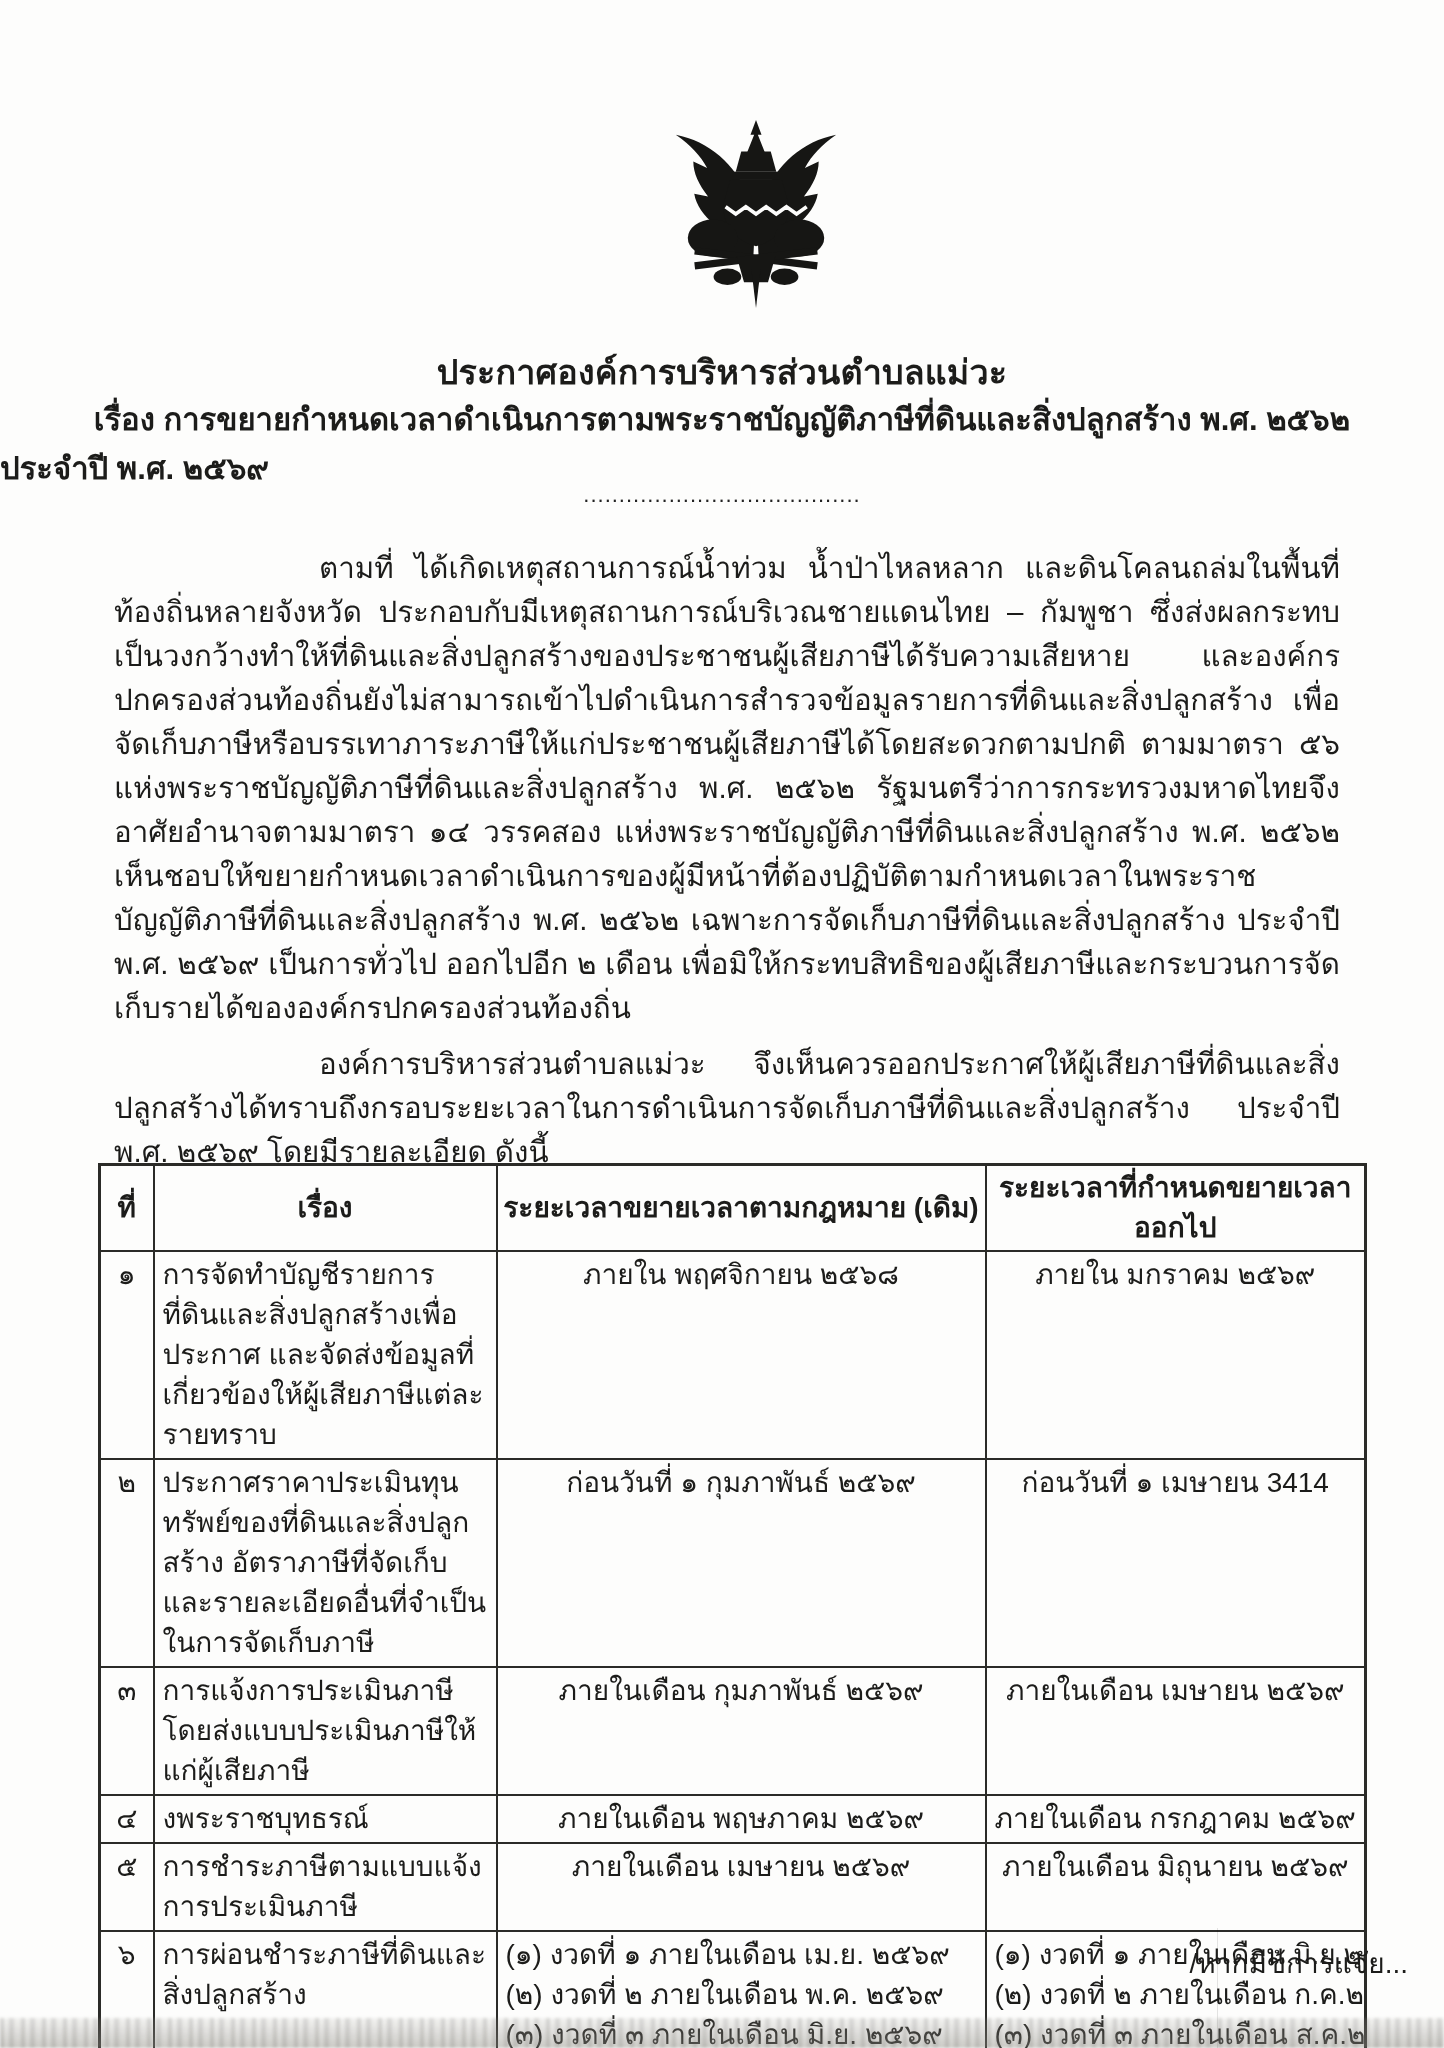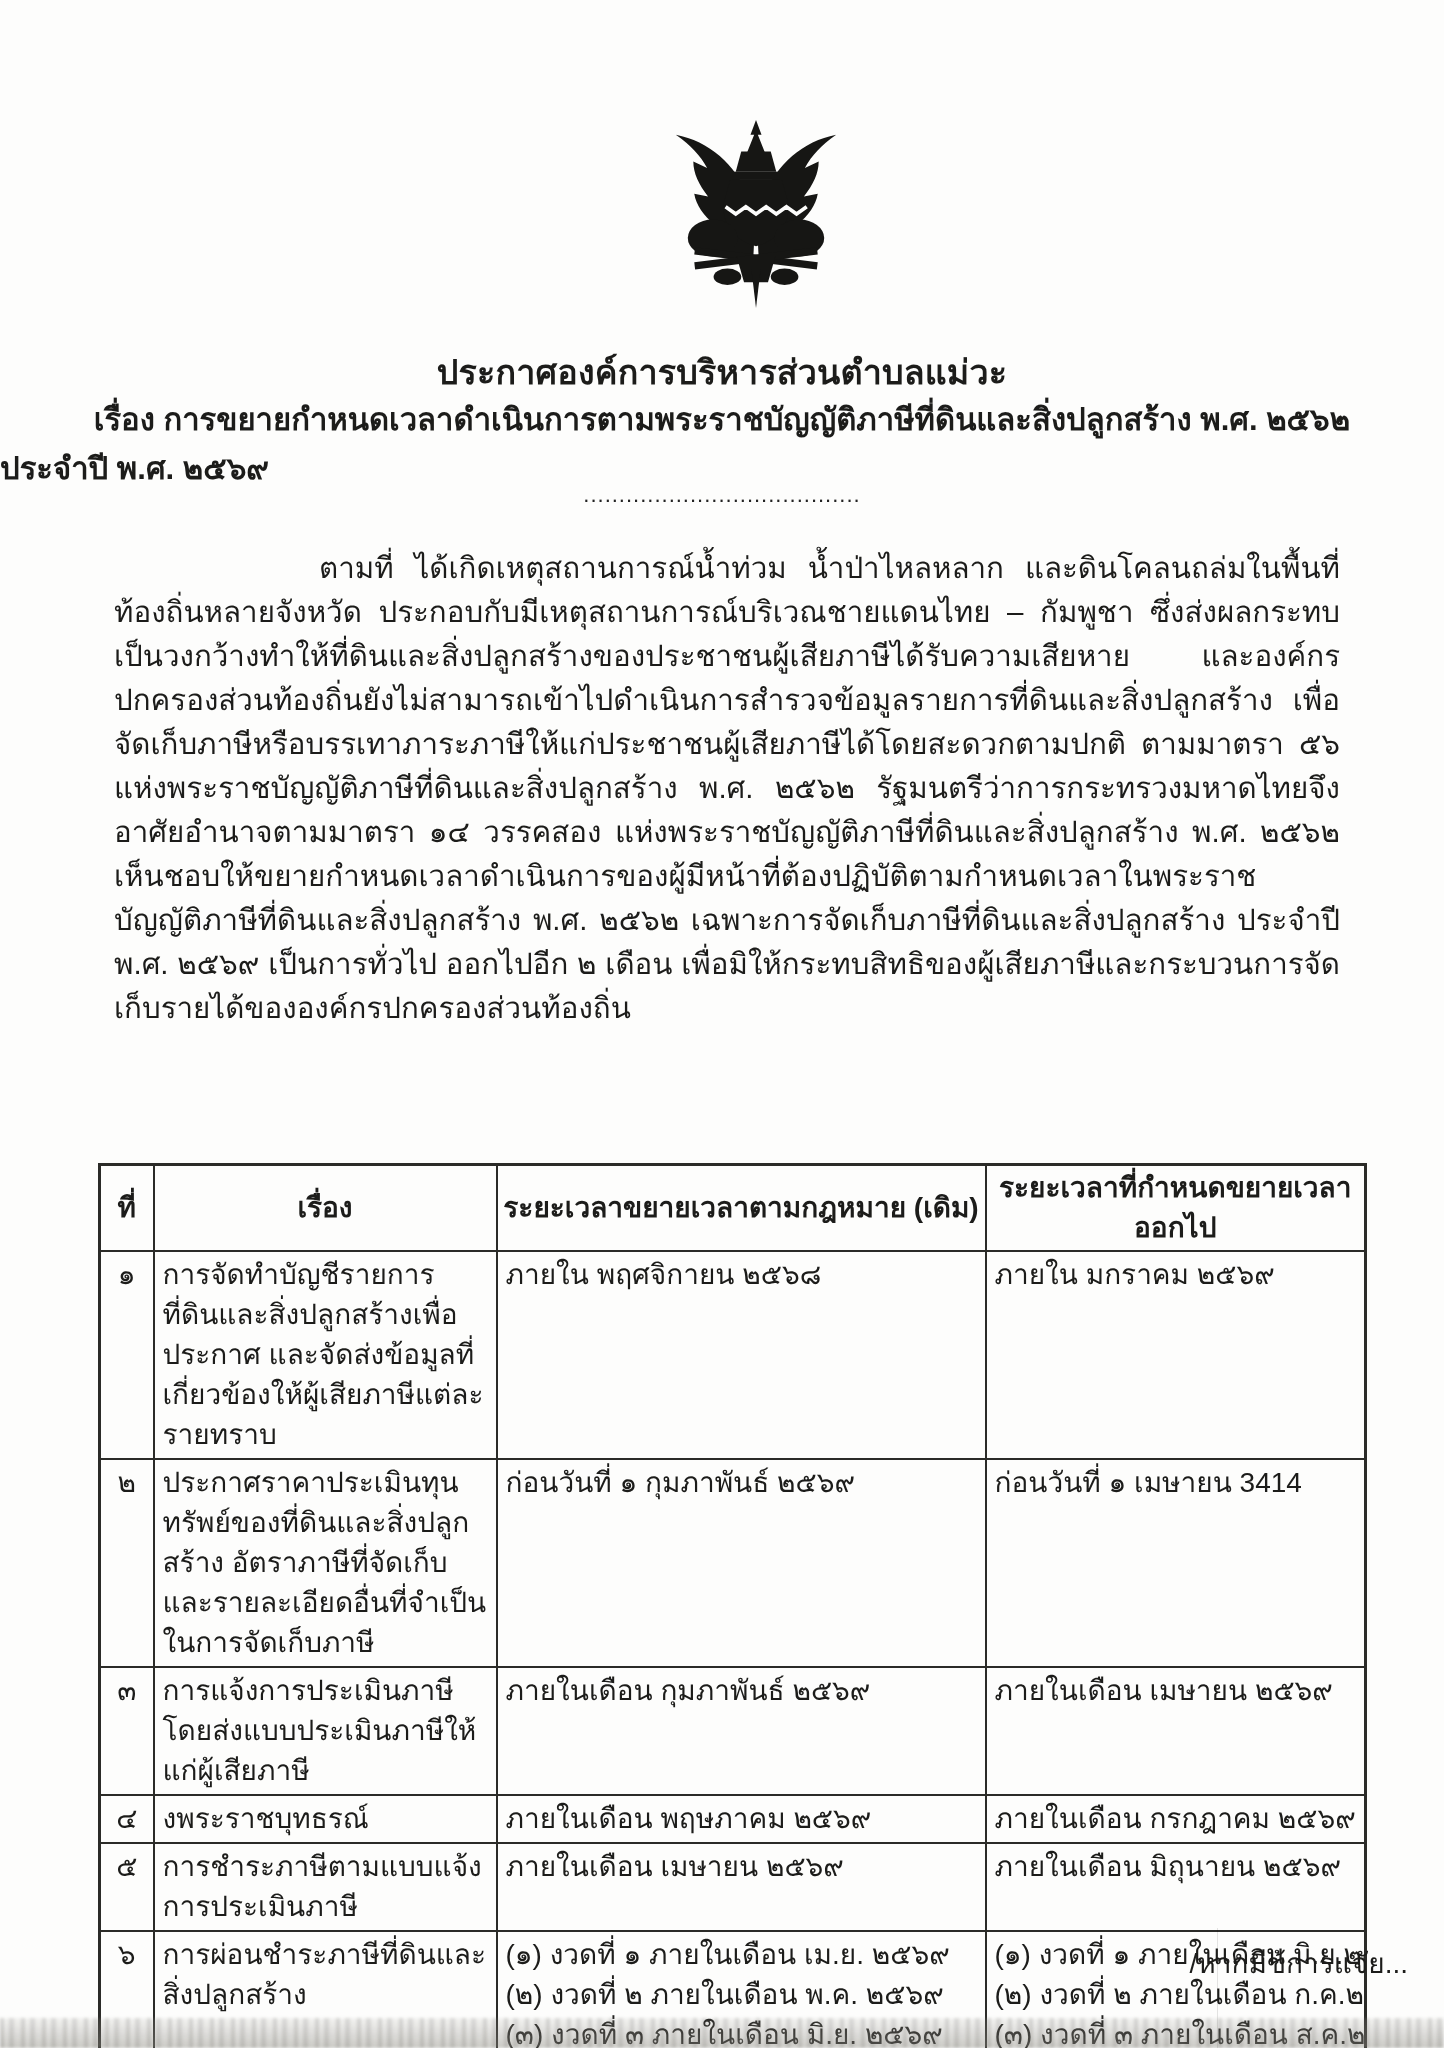--- a/index.html
+++ b/index.html
@@ -52,21 +52,21 @@
     padding:3px 8px;
     vertical-align:top;
     overflow:hidden;
   }
   table.schedule{border:3px solid #2b2b28;}
   table.schedule th{
     font-weight:bold;vertical-align:middle;text-align:center;padding:2px 4px;
   }
   td.c-no{text-align:center;}
   td.c-subject{text-align:left;padding-left:20px;padding-right:14px;margin-top:8px;}
-  td.c-date{text-align:left;}
+  td.c-date{text-align:center;}
   td.c-lines-orig{text-align:left;padding-left:48px;}
   td.c-lines-ext{text-align:left;padding-left:36px;}
   tr.h-head{height:46px;}
   tr.h-r1{height:126px;}
   tr.h-r2{height:126px;}
   tr.h-r3{height:86px;}
   tr.h-r4{height:46px;}
   tr.h-r5{height:50px;}
   tr.h-r6{height:124px;}
   .installment-line{white-space:nowrap;}
@@ -128,20 +128,21 @@
     </svg>
   </div>
 
   <div class="doc-title">ประกาศองค์การบริหารส่วนตำบลแม่วะ</div>
   <div class="doc-subject">เรื่อง  การขยายกำหนดเวลาดำเนินการตามพระราชบัญญัติภาษีที่ดินและสิ่งปลูกสร้าง พ.ศ. ๒๕๖๒</div>
   <div class="doc-year">ประจำปี พ.ศ. ๒๕๖๙</div>
   <div class="dots-divider">.......................................</div>
 
   <div class="body-text">
     <p>ตามที่ ได้เกิดเหตุสถานการณ์น้ำท่วม น้ำป่าไหลหลาก และดินโคลนถล่มในพื้นที่ท้องถิ่นหลายจังหวัด ประกอบกับมีเหตุสถานการณ์บริเวณชายแดนไทย – กัมพูชา ซึ่งส่งผลกระทบเป็นวงกว้างทำให้ที่ดินและสิ่งปลูกสร้างของประชาชนผู้เสียภาษีได้รับความเสียหาย และองค์กรปกครองส่วนท้องถิ่นยังไม่สามารถเข้าไปดำเนินการสำรวจข้อมูลรายการที่ดินและสิ่งปลูกสร้าง เพื่อจัดเก็บภาษีหรือบรรเทาภาระภาษีให้แก่ประชาชนผู้เสียภาษีได้โดยสะดวกตามปกติ ตามมาตรา ๕๖ แห่งพระราชบัญญัติภาษีที่ดินและสิ่งปลูกสร้าง พ.ศ. ๒๕๖๒ รัฐมนตรีว่าการกระทรวงมหาดไทยจึงอาศัยอำนาจตามมาตรา ๑๔ วรรคสอง แห่งพระราชบัญญัติภาษีที่ดินและสิ่งปลูกสร้าง พ.ศ. ๒๕๖๒ เห็นชอบให้ขยายกำหนดเวลาดำเนินการของผู้มีหน้าที่ต้องปฏิบัติตามกำหนดเวลาในพระราชบัญญัติภาษีที่ดินและสิ่งปลูกสร้าง พ.ศ. ๒๕๖๒ เฉพาะการจัดเก็บภาษีที่ดินและสิ่งปลูกสร้าง ประจำปี พ.ศ. ๒๕๖๙ เป็นการทั่วไป ออกไปอีก ๒ เดือน เพื่อมิให้กระทบสิทธิของผู้เสียภาษีและกระบวนการจัดเก็บรายได้ขององค์กรปกครองส่วนท้องถิ่น</p>
+    <p>องค์การบริหารส่วนตำบลแม่วะ จึงเห็นควรออกประกาศให้ผู้เสียภาษีที่ดินและสิ่งปลูกสร้างได้ทราบถึงกรอบระยะเวลาในการดำเนินการจัดเก็บภาษีที่ดินและสิ่งปลูกสร้าง ประจำปี พ.ศ. ๒๕๖๙ โดยมีรายละเอียด ดังนี้</p>
   </div>
 
   <table class="schedule">
     <colgroup>
       <col style="width:54px">
       <col style="width:343px">
       <col style="width:489px">
       <col style="width:380px">
     </colgroup>
     <thead>

